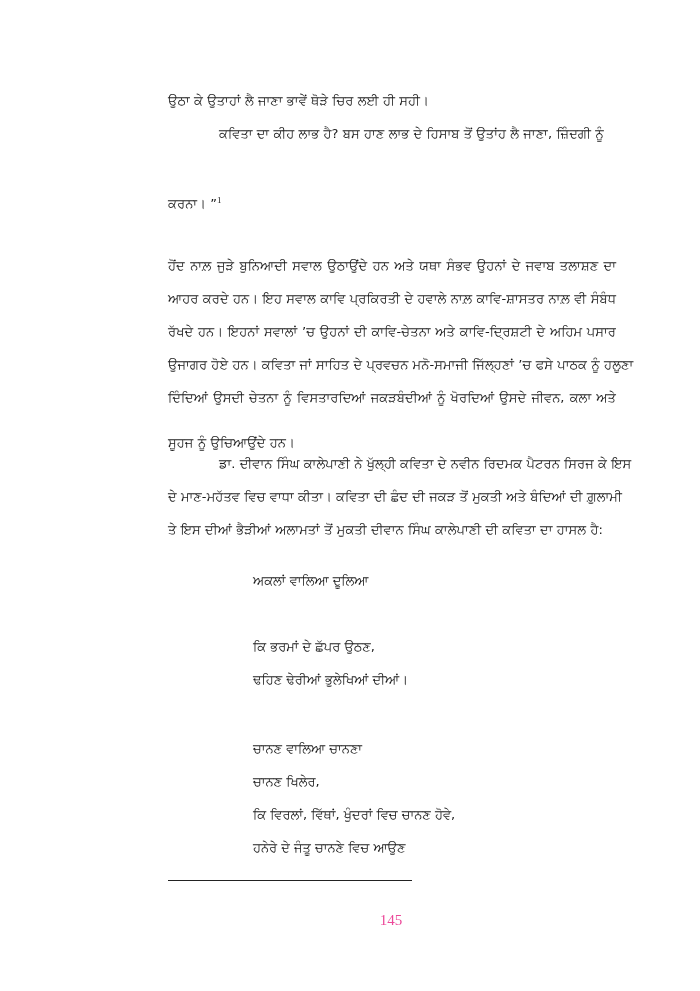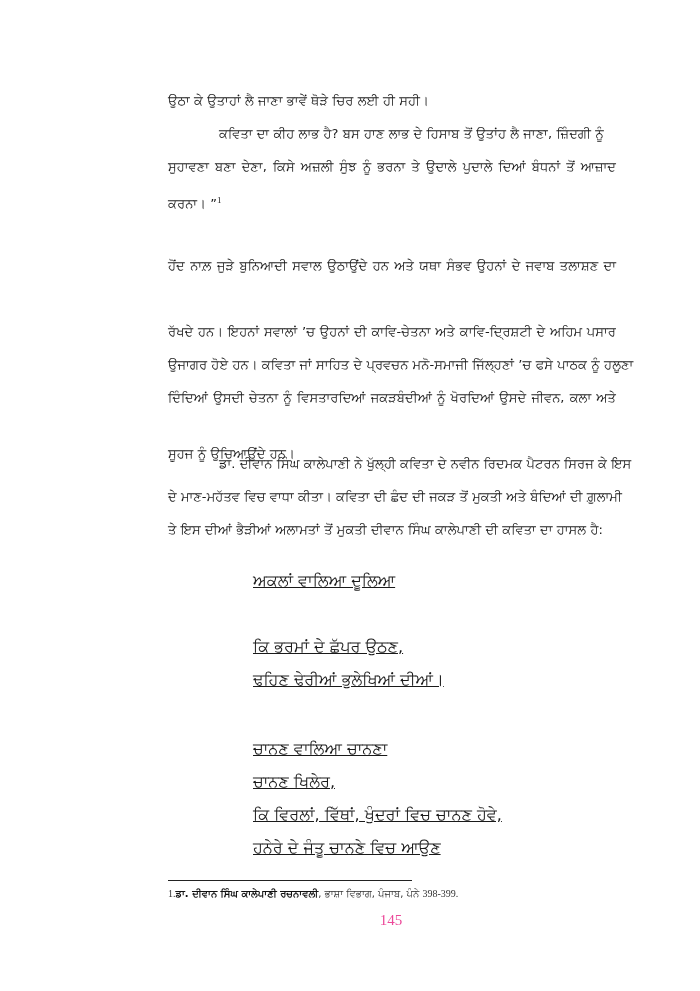--- a/index.html
+++ b/index.html
@@ -3,58 +3,55 @@
 <meta charset="utf-8">
 <style>
   html, body { margin: 0; padding: 0; background: #ffffff; }
   body { width: 700px; height: 991px; position: relative; overflow: hidden;
          font-family: "DejaVu Sans", sans-serif; color: #1a1a1a; }
   .page { position: absolute; left: 0; top: 0; width: 700px; height: 991px; margin-left: 41px; }
   .line { position: absolute; left: 127px; font-size: 13px; white-space: nowrap;
           line-height: 20px; letter-spacing: 0.1px; }
   .indent { left: 178px; }
   .justify { width: 448px; text-align: justify; text-align-last: justify; }
-  .verse { position: absolute; left: 212px; font-size: 16px; white-space: nowrap; line-height: 20px; text-decoration: underline; }
+  .verse { position: absolute; left: 212px; font-size: 13px; white-space: nowrap; line-height: 20px; }
   sup { font-family: "Liberation Serif", serif; font-size: 9px; }
   .rule { position: absolute; left: 127px; top: 880px; width: 244px; height: 0; border-top: 1.4px solid #222; }
   .footnote { position: absolute; left: 127px; top: 888px; font-size: 10px; white-space: nowrap; color: #333; }
   .footnote .num { font-family: "Liberation Serif", serif; }
   .footnote .bold { font-weight: bold; color: #111; }
   .footnote .pages { font-family: "Liberation Serif", serif; }
   .pagenum { position: absolute; left: 0; width: 700px; top: 912px; text-align: center;
              font-family: "Liberation Serif", serif; font-size: 15px; color: #ec4899; }
 </style>
 </head>
 <body>
 
 <div class="page">
 
   <div class="line" style="top:91px">ਉਠਾ ਕੇ ਉਤਾਹਾਂ ਲੈ ਜਾਣਾ ਭਾਵੇਂ ਥੋੜੇ ਚਿਰ ਲਈ ਹੀ ਸਹੀ।</div>
   <div class="line indent" style="top:124px">ਕਵਿਤਾ ਦਾ ਕੀਹ ਲਾਭ ਹੈ? ਬਸ ਹਾਣ ਲਾਭ ਦੇ ਹਿਸਾਬ ਤੋਂ ਉਤਾਂਹ ਲੈ ਜਾਣਾ, ਜ਼ਿੰਦਗੀ ਨੂੰ</div>
-  <div class="line justify" style="top:157px">ਸੁਹਾਵਣਾ ਬਣਾ ਦੇਣਾ, ਕਿਸੇ ਅਜ਼ਲੀ ਸੁੰਝ ਨੂੰ ਭਰਨਾ ਤੇ ਉਦਾਲੇ ਪੁਦਾਲੇ ਦਿਆਂ ਬੰਧਨਾਂ ਤੋਂ ਆਜ਼ਾਦ</div>
   <div class="line" style="top:190px"><span>ਕਰਨਾ। ”</span><sup>1</sup></div>
 
   <div class="line justify" style="top:256px">ਹੋਂਦ ਨਾਲ਼ ਜੁੜੇ ਬੁਨਿਆਦੀ ਸਵਾਲ ਉਠਾਉਂਦੇ ਹਨ ਅਤੇ ਯਥਾ ਸੰਭਵ ਉਹਨਾਂ ਦੇ ਜਵਾਬ ਤਲਾਸ਼ਣ ਦਾ</div>
+  <div class="line justify" style="top:289px">ਆਹਰ ਕਰਦੇ ਹਨ। ਇਹ ਸਵਾਲ ਕਾਵਿ ਪ੍ਰਕਿਰਤੀ ਦੇ ਹਵਾਲੇ ਨਾਲ਼ ਕਾਵਿ-ਸ਼ਾਸਤਰ ਨਾਲ਼ ਵੀ ਸੰਬੰਧ</div>
   <div class="line justify" style="top:322px">ਰੱਖਦੇ ਹਨ। ਇਹਨਾਂ ਸਵਾਲਾਂ ’ਚ ਉਹਨਾਂ ਦੀ ਕਾਵਿ-ਚੇਤਨਾ ਅਤੇ ਕਾਵਿ-ਦ੍ਰਿਸ਼ਟੀ ਦੇ ਅਹਿਮ ਪਸਾਰ</div>
   <div class="line justify" style="top:355px">ਉਜਾਗਰ ਹੋਏ ਹਨ। ਕਵਿਤਾ ਜਾਂ ਸਾਹਿਤ ਦੇ ਪ੍ਰਵਚਨ ਮਨੋ-ਸਮਾਜੀ ਜਿੱਲ੍ਹਣਾਂ ’ਚ ਫਸੇ ਪਾਠਕ ਨੂੰ ਹਲੂਣਾ</div>
   <div class="line justify" style="top:388px">ਦਿੰਦਿਆਂ ਉਸਦੀ ਚੇਤਨਾ ਨੂੰ ਵਿਸਤਾਰਦਿਆਂ ਜਕੜਬੰਦੀਆਂ ਨੂੰ ਖੋਰਦਿਆਂ ਉਸਦੇ ਜੀਵਨ, ਕਲਾ ਅਤੇ</div>
-  <div class="line" style="top:444px">ਸੂਹਜ ਨੂੰ ਉਚਿਆਉਂਦੇ ਹਨ।</div>
+  <div class="line" style="top:433px">ਸੂਹਜ ਨੂੰ ਉਚਿਆਉਂਦੇ ਹਨ।</div>
 
   <div class="line indent" style="top:454px">ਡਾ. ਦੀਵਾਨ ਸਿੰਘ ਕਾਲੇਪਾਣੀ ਨੇ ਖੁੱਲ੍ਹੀ ਕਵਿਤਾ ਦੇ ਨਵੀਨ ਰਿਦਮਕ ਪੈਟਰਨ ਸਿਰਜ ਕੇ ਇਸ</div>
   <div class="line justify" style="top:487px">ਦੇ ਮਾਣ-ਮਹੱਤਵ ਵਿਚ ਵਾਧਾ ਕੀਤਾ। ਕਵਿਤਾ ਦੀ ਛੰਦ ਦੀ ਜਕੜ ਤੋਂ ਮੁਕਤੀ ਅਤੇ ਬੰਦਿਆਂ ਦੀ ਗ਼ੁਲਾਮੀ</div>
   <div class="line" style="top:520px">ਤੇ ਇਸ ਦੀਆਂ ਭੈੜੀਆਂ ਅਲਾਮਤਾਂ ਤੋਂ ਮੁਕਤੀ ਦੀਵਾਨ ਸਿੰਘ ਕਾਲੇਪਾਣੀ ਦੀ ਕਵਿਤਾ ਦਾ ਹਾਸਲ ਹੈ:</div>
 
   <div class="verse" style="top:571px">ਅਕਲਾਂ ਵਾਲਿਆ ਦੂਲਿਆ</div>
   <div class="verse" style="top:637px">ਕਿ ਭਰਮਾਂ ਦੇ ਛੱਪਰ ਉਠਣ,</div>
   <div class="verse" style="top:670px">ਢਹਿਣ ਢੇਰੀਆਂ ਭੁਲੇਖਿਆਂ ਦੀਆਂ।</div>
 
   <div class="verse" style="top:739px">ਚਾਨਣ ਵਾਲਿਆ ਚਾਨਣਾ</div>
   <div class="verse" style="top:772px">ਚਾਨਣ ਖਿਲੇਰ,</div>
   <div class="verse" style="top:805px">ਕਿ ਵਿਰਲਾਂ, ਵਿੱਥਾਂ, ਖੁੰਦਰਾਂ ਵਿਚ ਚਾਨਣ ਹੋਵੇ,</div>
   <div class="verse" style="top:838px">ਹਨੇਰੇ ਦੇ ਜੰਤੂ ਚਾਨਣੇ ਵਿਚ ਆਉਣ</div>
 
   <div class="rule"></div>
-  <div class="footnote">
-    <span class="num">1.</span><span class="bold">ਡਾ. ਦੀਵਾਨ ਸਿੰਘ ਕਾਲੇਪਾਣੀ ਰਚਨਾਵਲੀ</span><span>, ਭਾਸ਼ਾ ਵਿਭਾਗ, ਪੰਜਾਬ, ਪੰਨੇ </span><span class="pages">398-399.</span>
-  </div>
 
   <div class="pagenum">145</div>
 </div>
 
 </body></html>

